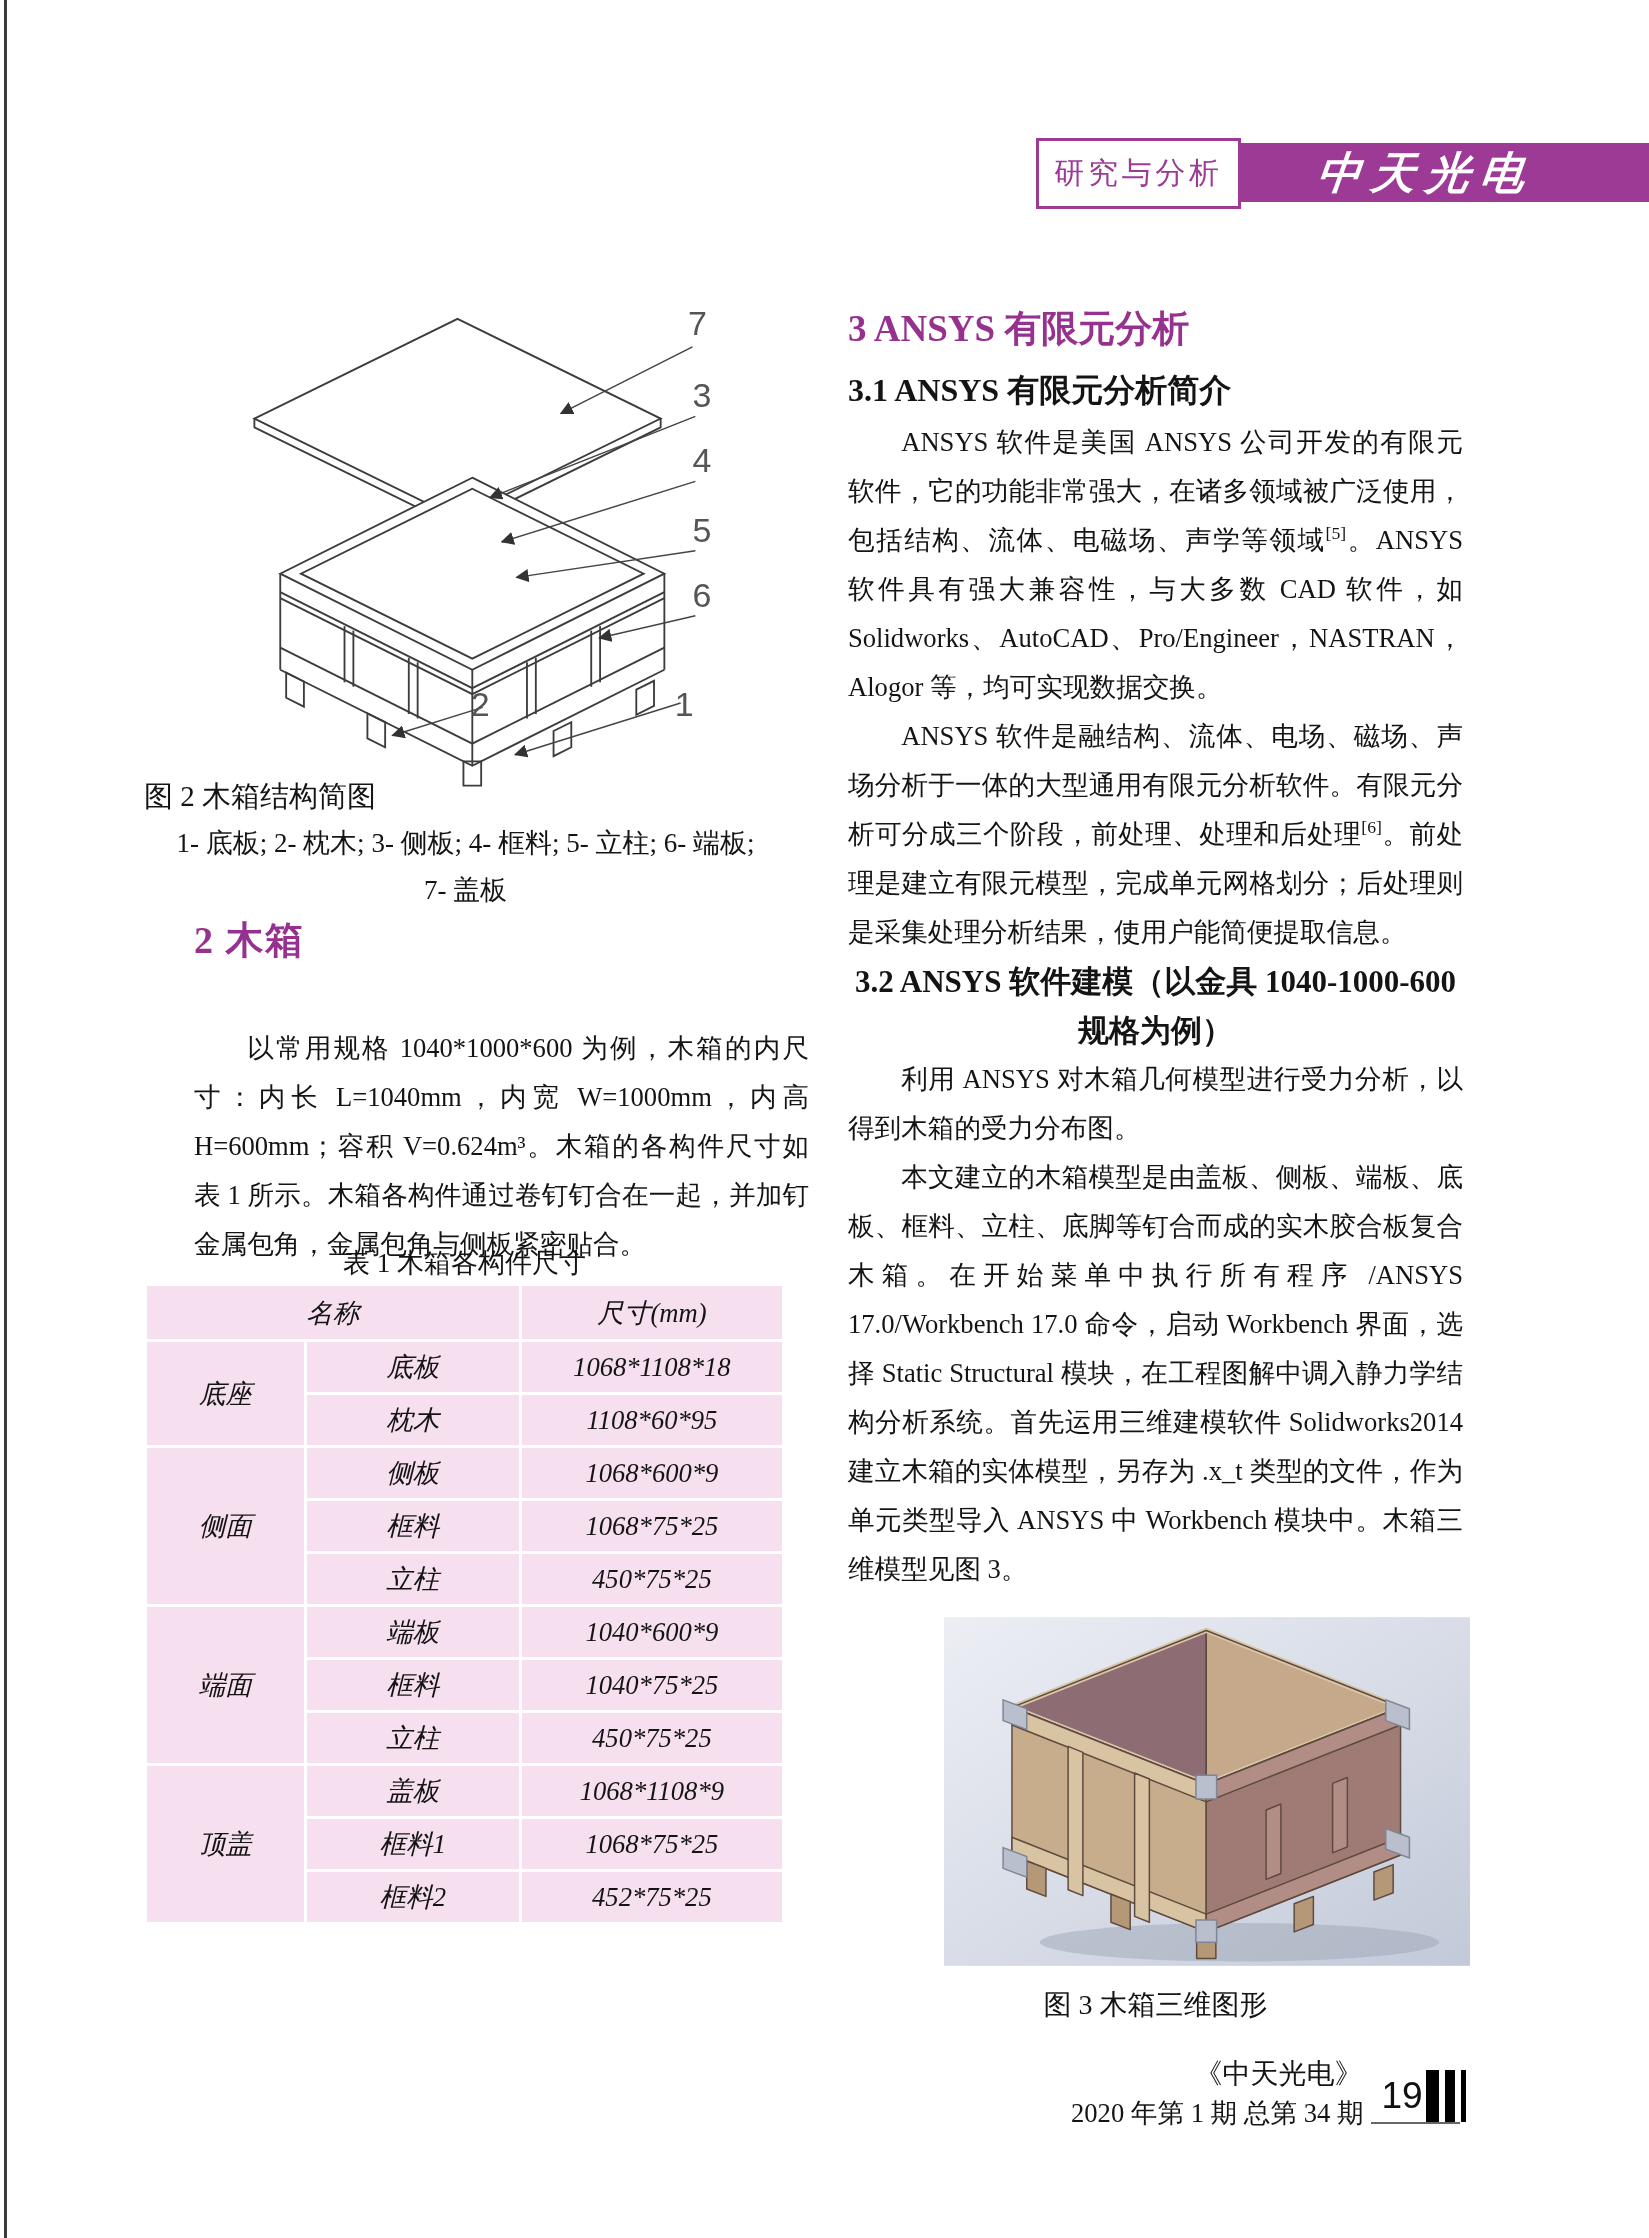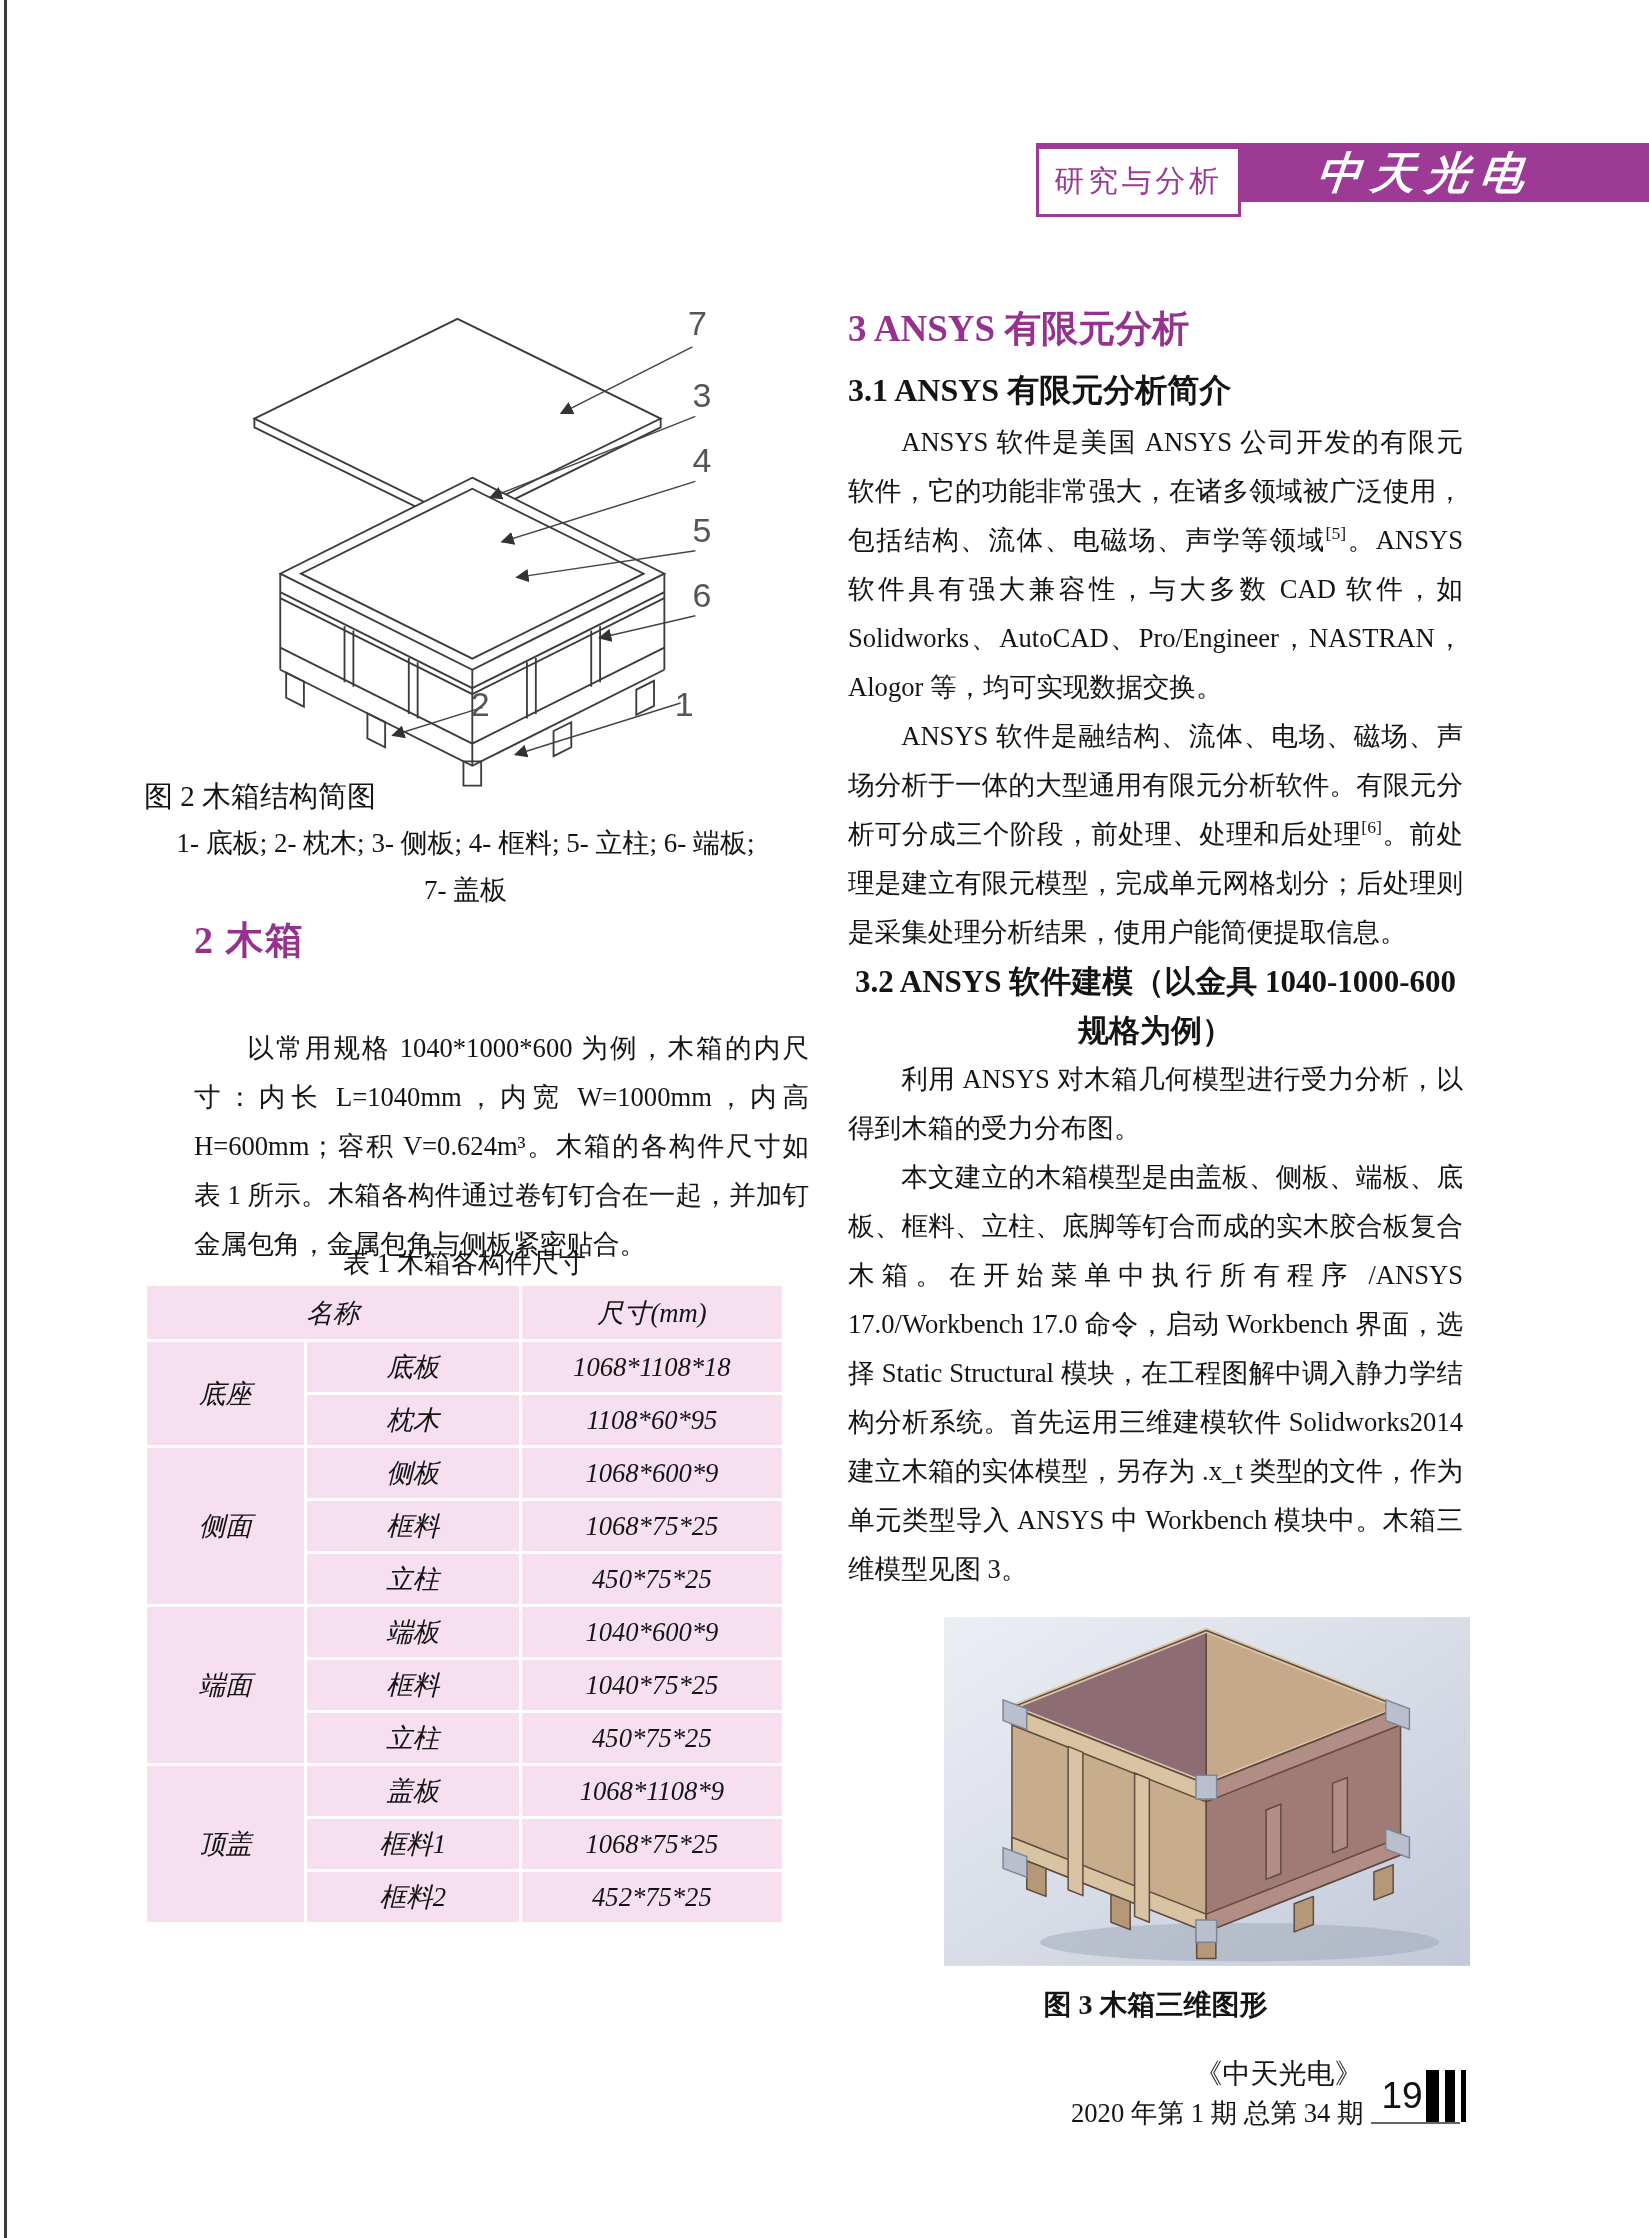--- a/index.html
+++ b/index.html
@@ -10,21 +10,21 @@
   html,body{margin:0;padding:0;background:#888;}
   .page{
     position:relative;width:1649px;height:2239px;background:#ffffff;
     font-family:"Liberation Serif",serif;color:#141414;overflow:hidden;
   }
   .scan-edge{position:absolute;left:4.4px;top:0;width:3px;height:2239px;background:#3a3a3a;}
 
   
   .band{position:absolute;left:1036px;top:143px;width:613px;height:59px;background:var(--band-purple);}
   .tag-box{
-    position:absolute;left:1036px;top:146px;width:205px;height:71px;background:#fff;
+    position:absolute;left:1036px;top:138px;width:205px;height:71px;background:#fff;
     border:3.7px solid var(--band-purple);box-sizing:border-box;
     display:flex;align-items:center;justify-content:center;
     font-family:"Liberation Sans",sans-serif;font-size:30px;color:var(--band-purple);letter-spacing:3.7px;
   }
   .brand{
     position:absolute;left:1256px;top:142px;width:340px;height:62px;
     display:flex;align-items:center;justify-content:center;
     color:#fff;font-family:"DejaVu Sans",sans-serif;font-weight:bold;font-style:italic;
     font-size:44px;letter-spacing:10.3px;transform:skewX(-6deg);
   }
@@ -57,21 +57,21 @@
   .h-sub31{position:absolute;left:848px;top:369px;font-size:32px;font-weight:bold;}
   .flow3{
     position:absolute;left:848px;top:418px;width:615px;
     font-size:26.6px;line-height:49px;text-align:justify;
   }
   .flow3 p{margin:0;text-indent:2em;}
   .flow3 .subhead{font-size:31px;font-weight:bold;text-indent:0;text-align:center;}
   sup{font-size:17.7px;line-height:0;}
 
   .fig3-svg{position:absolute;left:944px;top:1617px;width:526px;height:349px;}
-  .fig3-caption{position:absolute;left:848px;top:1986px;width:615px;text-align:center;font-size:28px;font-weight:bold;}
+  .fig3-caption{position:absolute;left:848px;top:1986px;width:615px;text-align:center;font-size:28px;}
 
   
   .foot-journal{position:absolute;left:1116px;top:2055px;width:325px;text-align:center;font-size:28px;}
   .foot-issue{position:absolute;left:1071px;top:2095px;width:340px;text-align:left;font-size:26.6px;}
   .foot-page{
     position:absolute;left:1376px;top:2075px;width:52px;text-align:center;
     font-family:"Liberation Sans",sans-serif;font-size:37px;color:#111;
   }
   .foot-rule{position:absolute;left:1371px;top:2122px;width:89px;height:2.2px;background:#666;}
   .foot-bars{position:absolute;left:1426px;top:2070px;height:52px;display:flex;align-items:stretch;}

